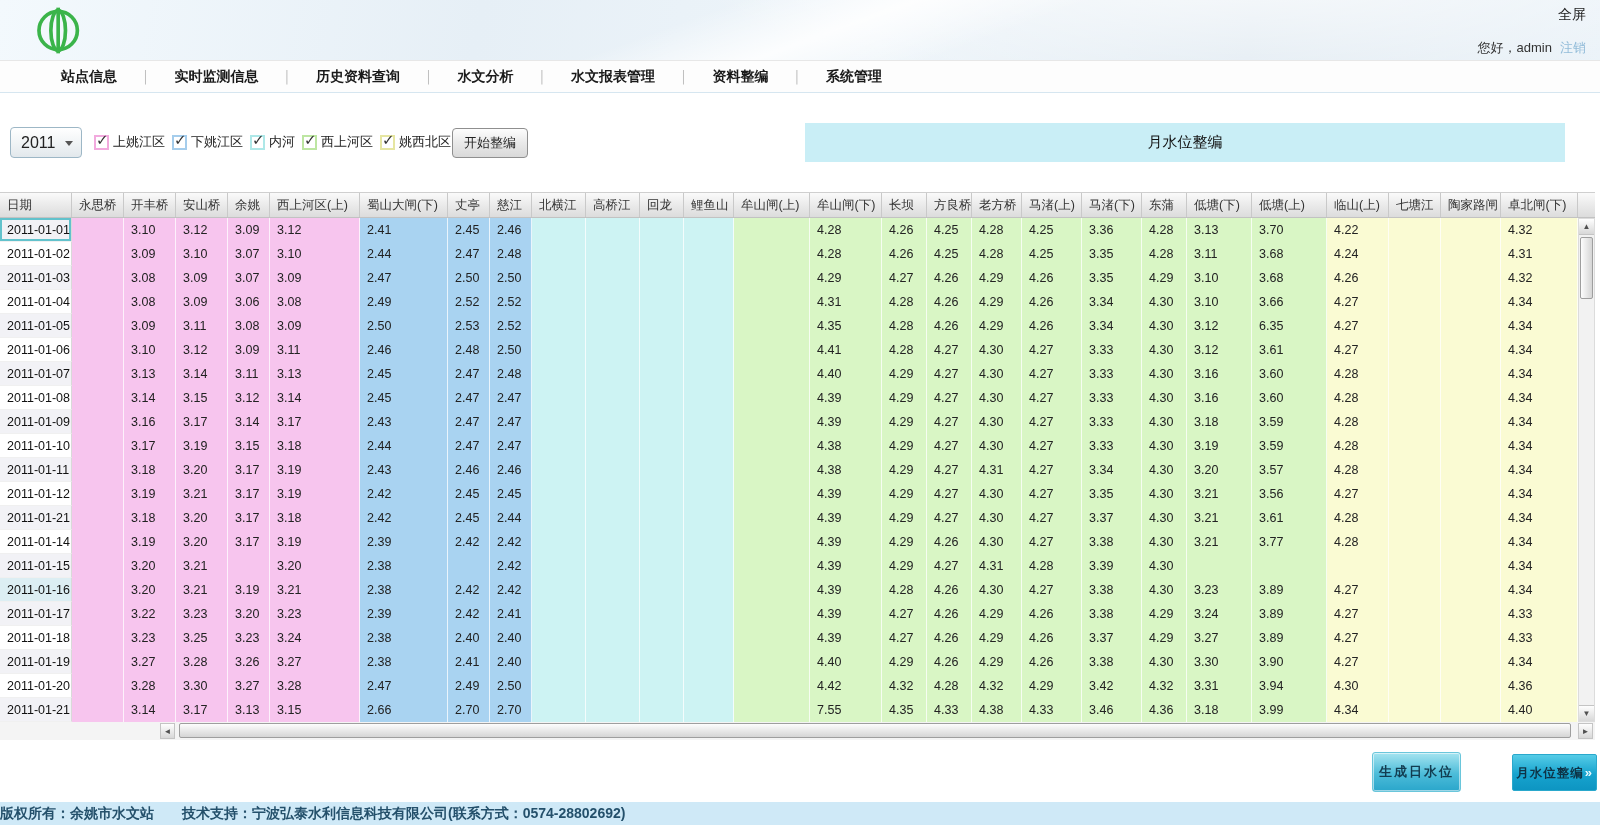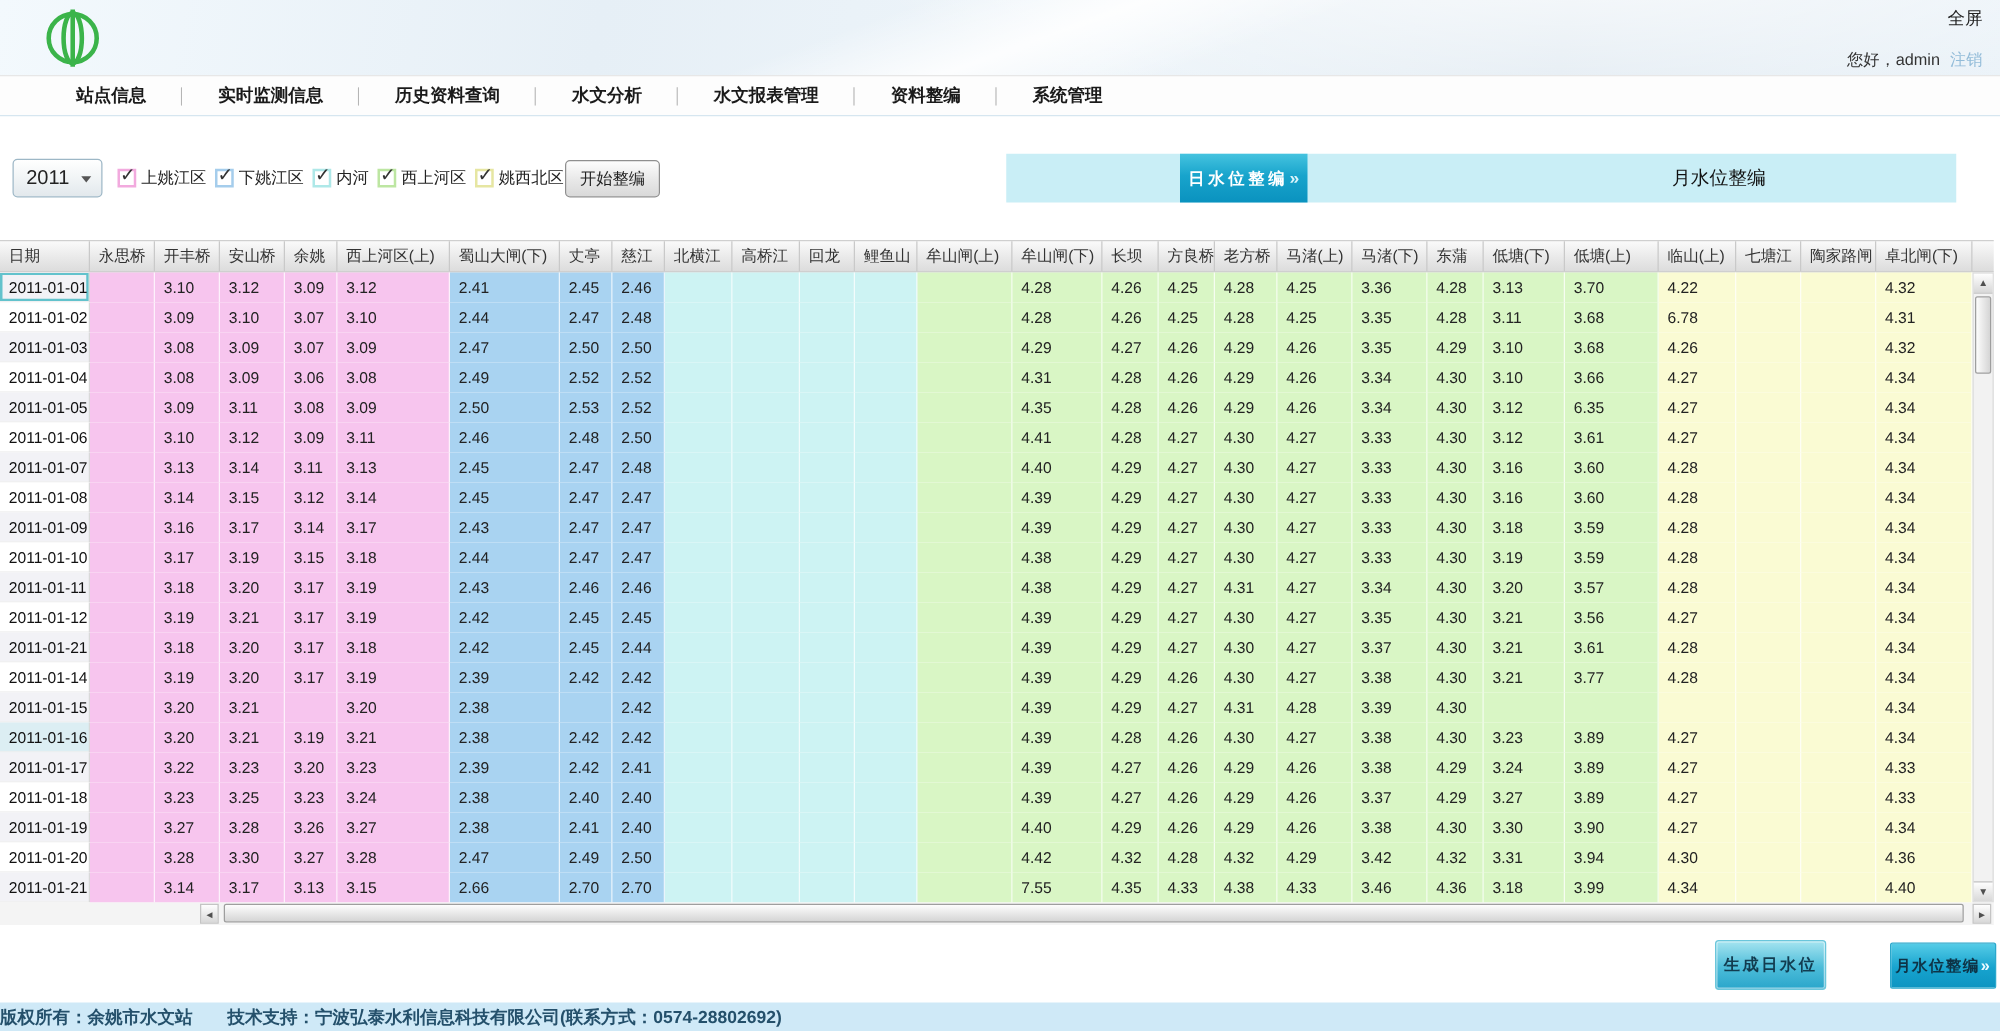--- a/index.html
+++ b/index.html
@@ -218,23 +218,20 @@
       <span class="chkbox" style="border-color: rgb(240, 170, 170);">
         <span class="chkmark">✓</span>
       </span>
       <span class="chk-label">小流域</span>
     </span>
   </div>
 <div class="start-btn">开始整编</div>
 
 <div class="tabs">
     <div class="tab-cell">
-      <div class="tab-active">日水位整编<span class="tab-arrows">»</span></div>
-    </div>
-    <div class="tab-cell">
       <div class="tab-inactive">月水位整编</div>
     </div>
   </div>
 
 <div id="grid">
   <div class="thead">
       <div class="th" style="width: 72px;">日期</div>
       <div class="th" style="width: 52px;">永思桥</div>
       <div class="th" style="width: 52px;">开丰桥</div>
       <div class="th" style="width: 52px;">安山桥</div>
@@ -309,21 +306,21 @@
         <div class="td g-green" style="width: 76px;"></div>
         <div class="td g-green" style="width: 72px;">4.28</div>
         <div class="td g-green" style="width: 45px;">4.26</div>
         <div class="td g-green" style="width: 45px;">4.25</div>
         <div class="td g-green" style="width: 50px;">4.28</div>
         <div class="td g-green" style="width: 60px;">4.25</div>
         <div class="td g-green" style="width: 60px;">3.35</div>
         <div class="td g-green" style="width: 45px;">4.28</div>
         <div class="td g-green" style="width: 65px;">3.11</div>
         <div class="td g-green" style="width: 75px;">3.68</div>
-        <div class="td g-yellow" style="width: 62px;">6.78</div>
+        <div class="td g-yellow" style="width: 62px;">4.24</div>
         <div class="td g-yellow" style="width: 52px;"></div>
         <div class="td g-yellow" style="width: 60px;"></div>
         <div class="td g-yellow" style="width: 77px;">4.31</div>
       </div>
       <div class="tr">
         <div class="td date" style="width: 72px;">2011-01-03</div>
         <div class="td g-pink" style="width: 52px;"></div>
         <div class="td g-pink" style="width: 52px;">3.08</div>
         <div class="td g-pink" style="width: 52px;">3.09</div>
         <div class="td g-pink" style="width: 42px;">3.07</div>

